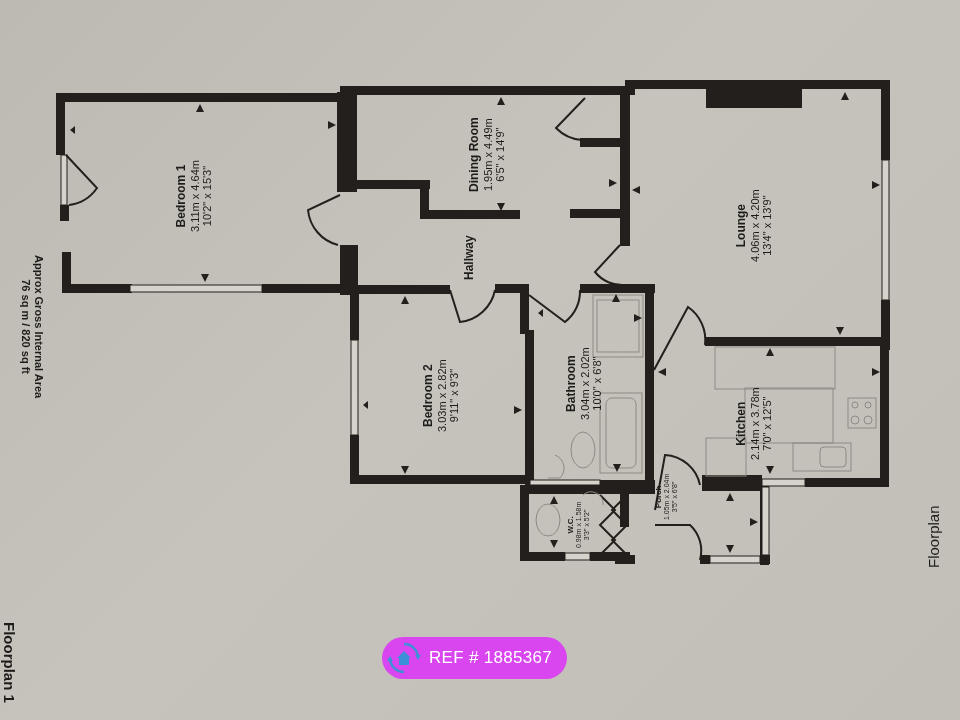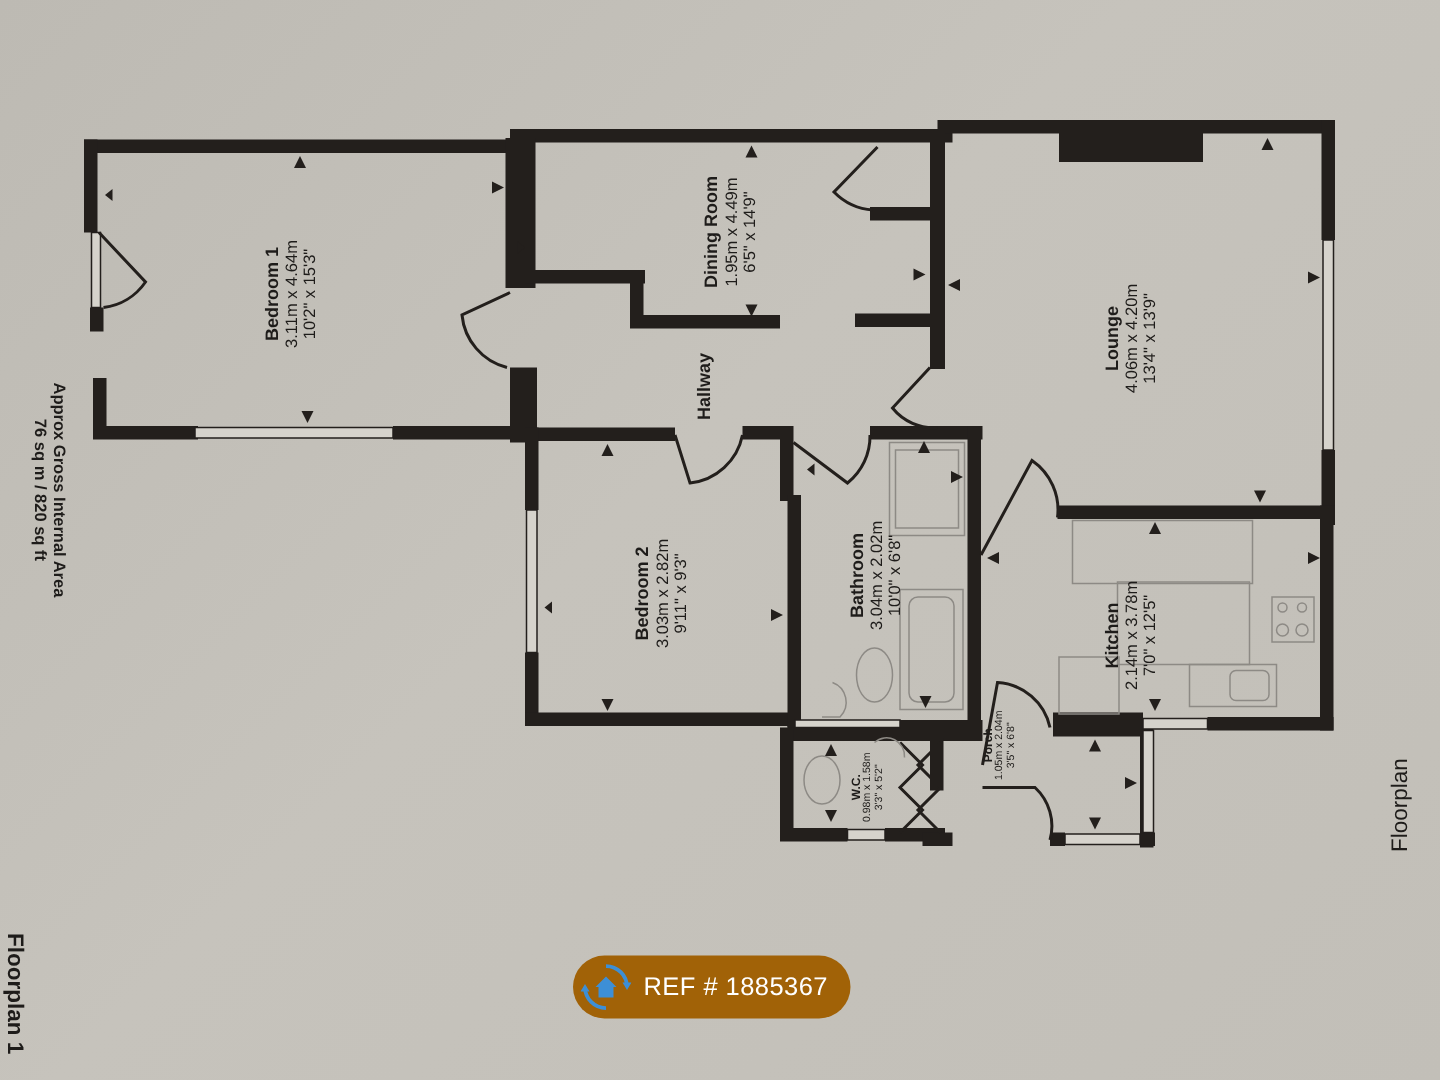--- a/index.html
+++ b/index.html
@@ -18,21 +18,21 @@
   .room-label { font-size:11px; }
   .room-label .name { font-weight:bold; font-size:12px; display:block; }
   .room-label .dim { display:block; }
   .small-label { font-size:7px; }
   .small-label .name { font-weight:bold; font-size:8px; display:block; }
   .small-label .dim { display:block; }
   .area-note { font-size:11px; font-weight:bold; text-align:center; line-height:1.2; }
   .plan-caption { font-size:15px; }
   .ref-badge {
     position:absolute; left:382px; top:637px; width:185px; height:42px;
-    background:#a16207; border-radius:21px;
+    background:#d946ef; border-radius:21px;
     display:flex; align-items:center;
   }
   .ref-icon { width:34px; height:34px; margin-left:5px; position:relative; }
   .ref-text { color:#ffffff; font-size:17px; margin-left:8px; letter-spacing:0.3px; }
 </style>
 </head>
 <body>
 
 <div class="stage">
 

